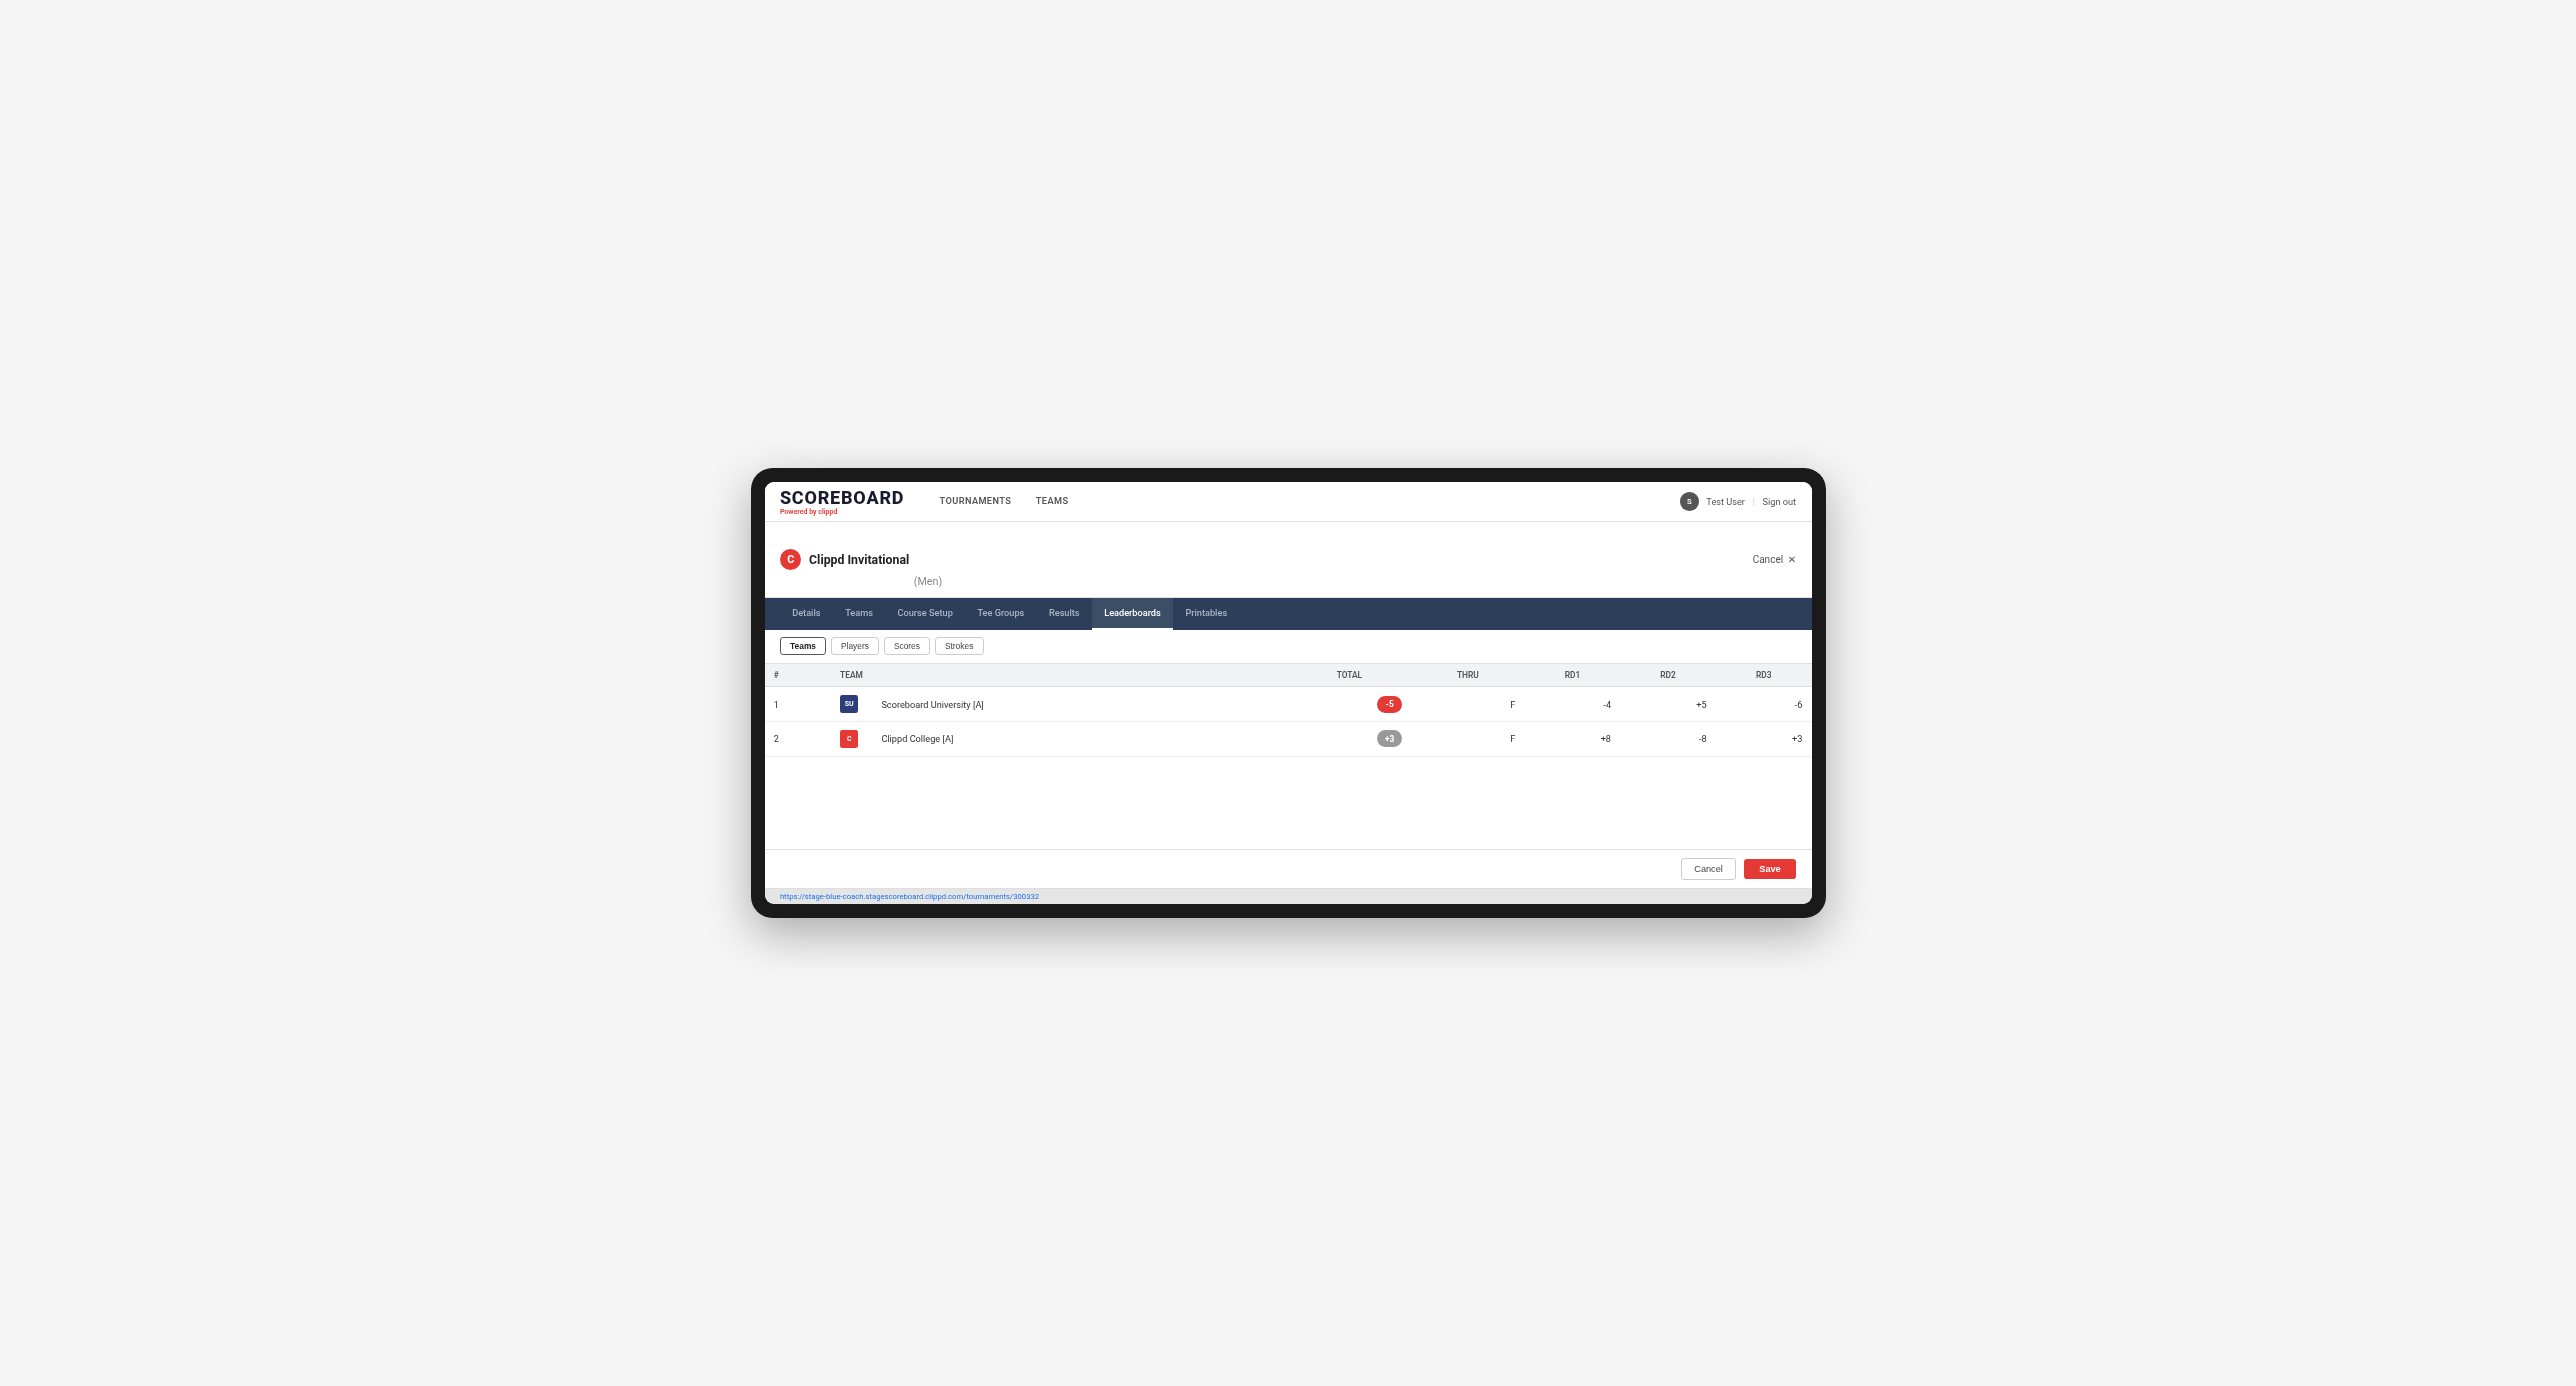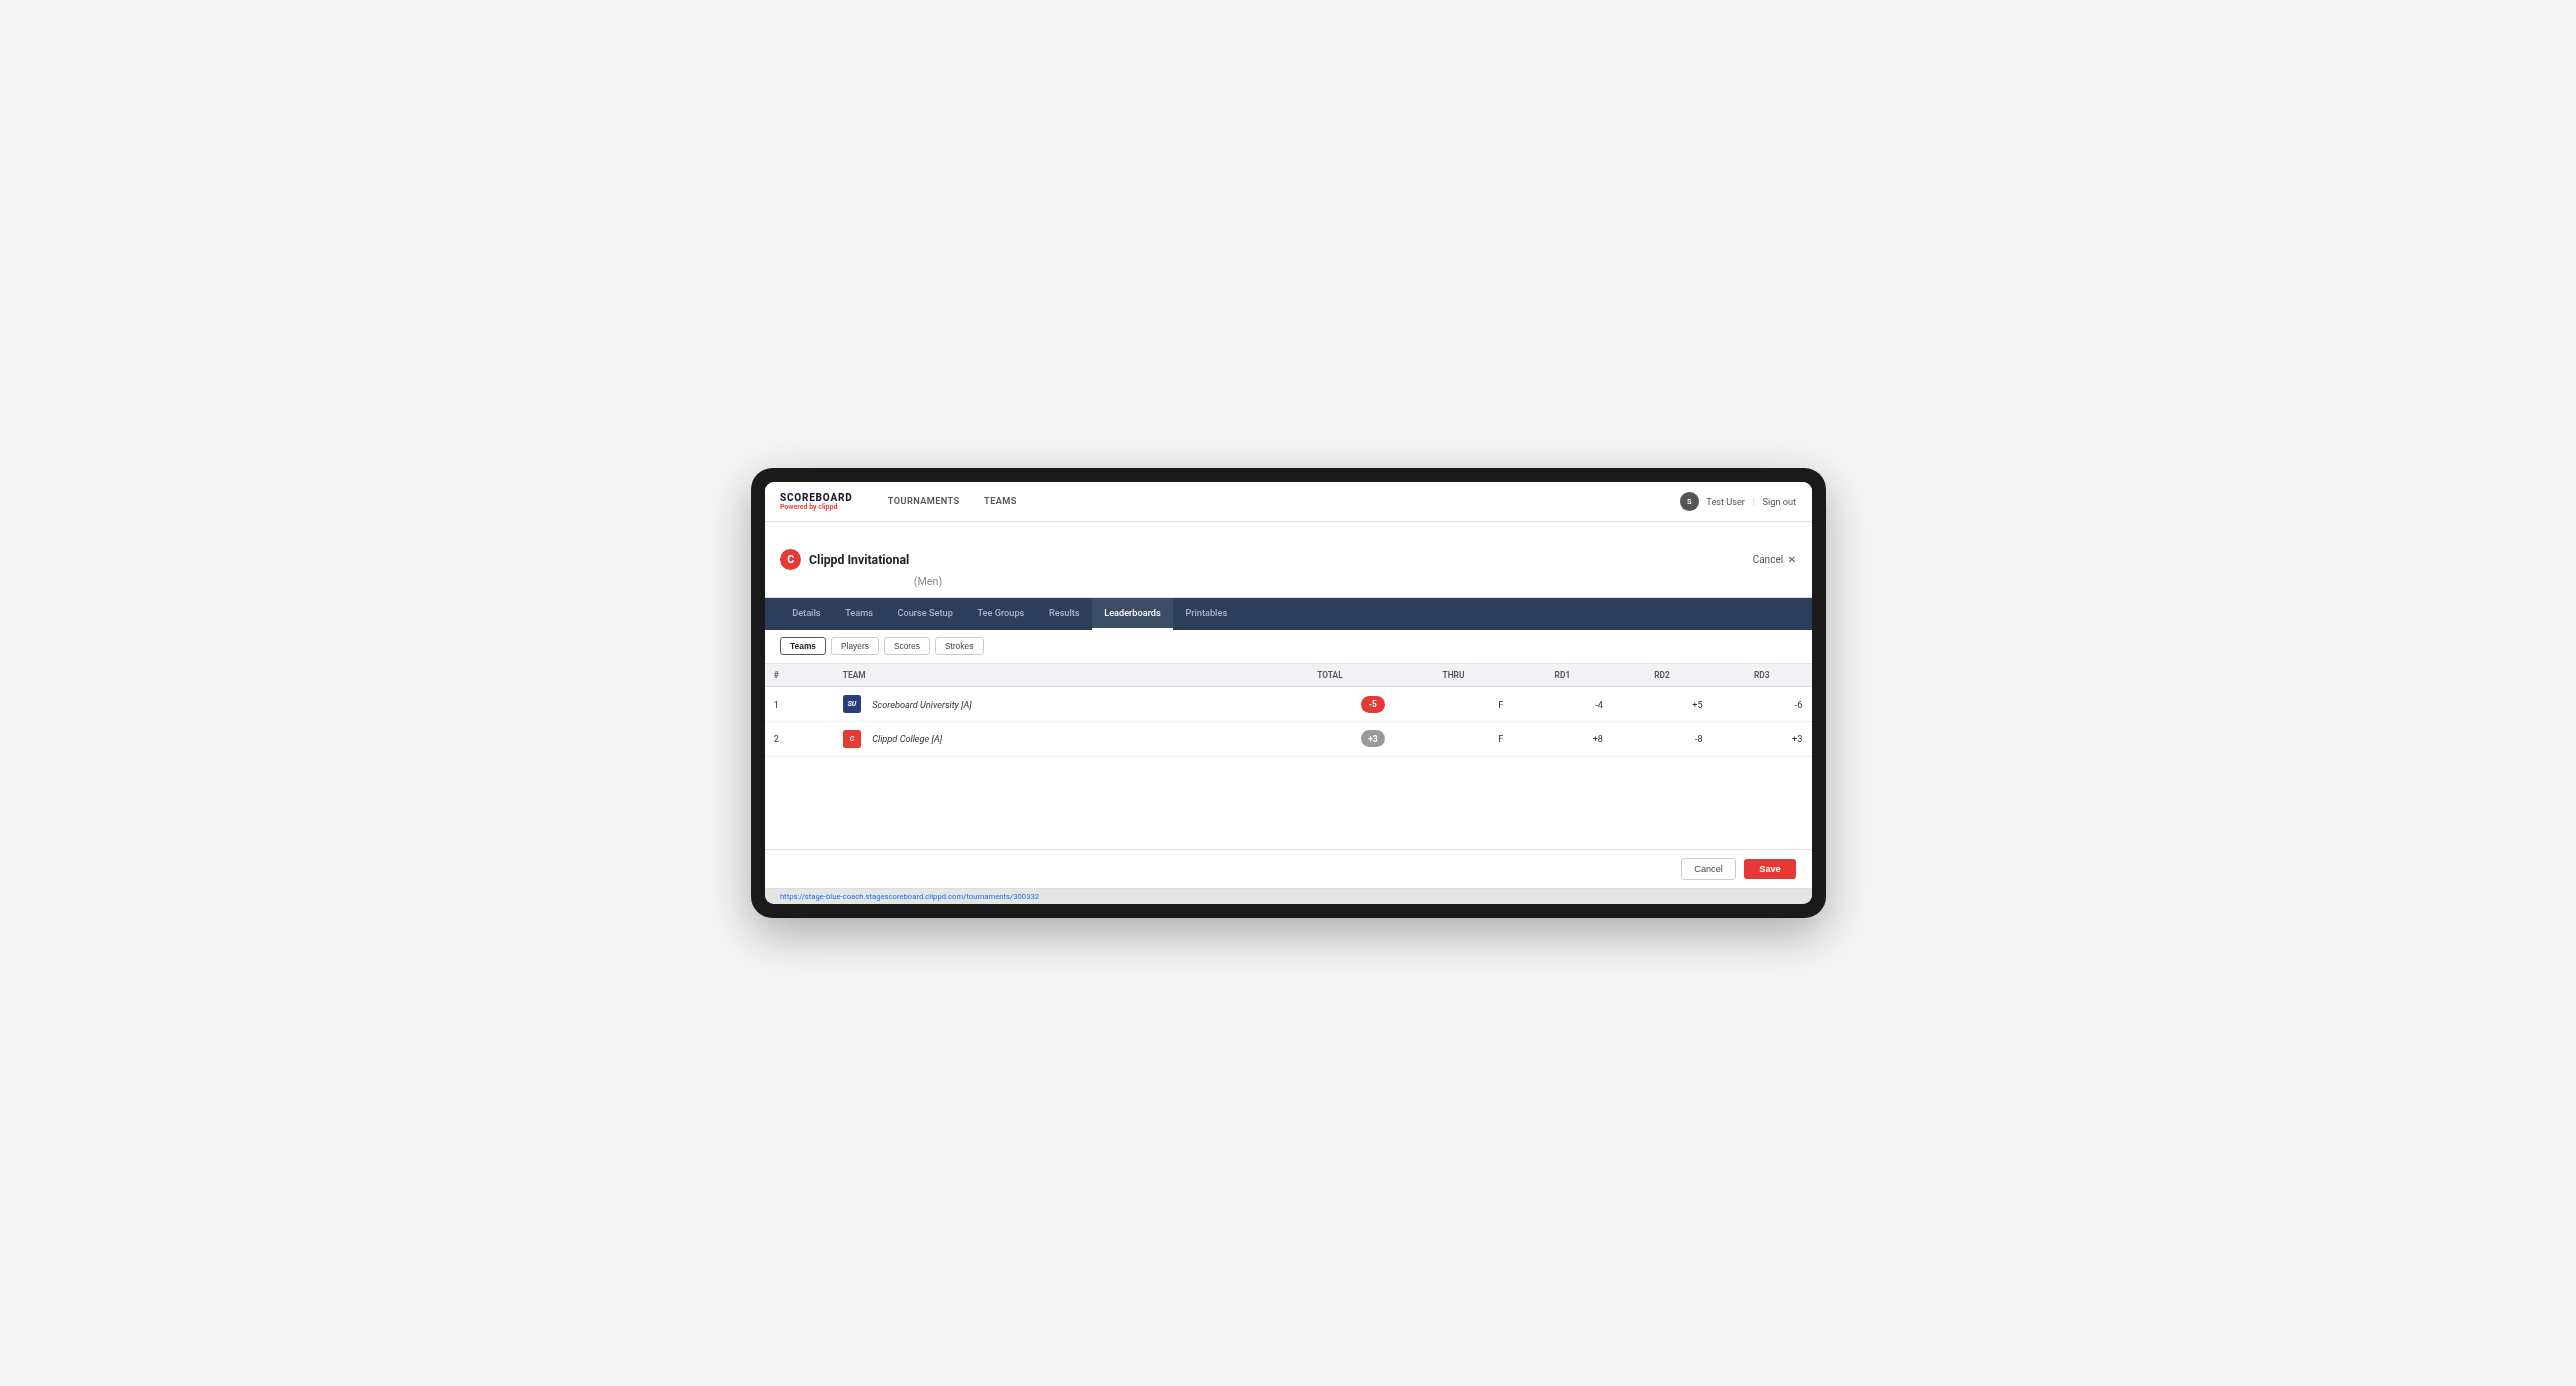--- a/index.html
+++ b/index.html
@@ -55,21 +55,21 @@
       padding: 0 15.4px;
       height: 40px;
     }
 
     .logo-area {
       display: flex;
       flex-direction: column;
       margin-right: 23px;
     }
     .logo-title {
-      font-size: 10px;
+      font-size: 18px;
       font-weight: 800;
       letter-spacing: 0.8px;
       color: #1a1a2e;
     }
     .logo-subtitle {
       font-size: 7px;
       color: #666;
     }
     .logo-subtitle span {
       color: #e53935;
@@ -232,22 +232,21 @@
       border-bottom: 0.8px solid #eee;
       vertical-align: middle;
     }
     .leaderboard-table td.right {
       text-align: right;
     }
 
     .team-name-cell {
       display: flex;
       align-items: center;
-      gap: 11px;
-      font-style: italic;
+      gap: 23px;
     }
     .team-logo {
       width: 18.4px;
       height: 18.4px;
       border-radius: 2.3px;
       background: #2c3e7a;
       display: flex;
       align-items: center;
       justify-content: center;
       color: #fff;

